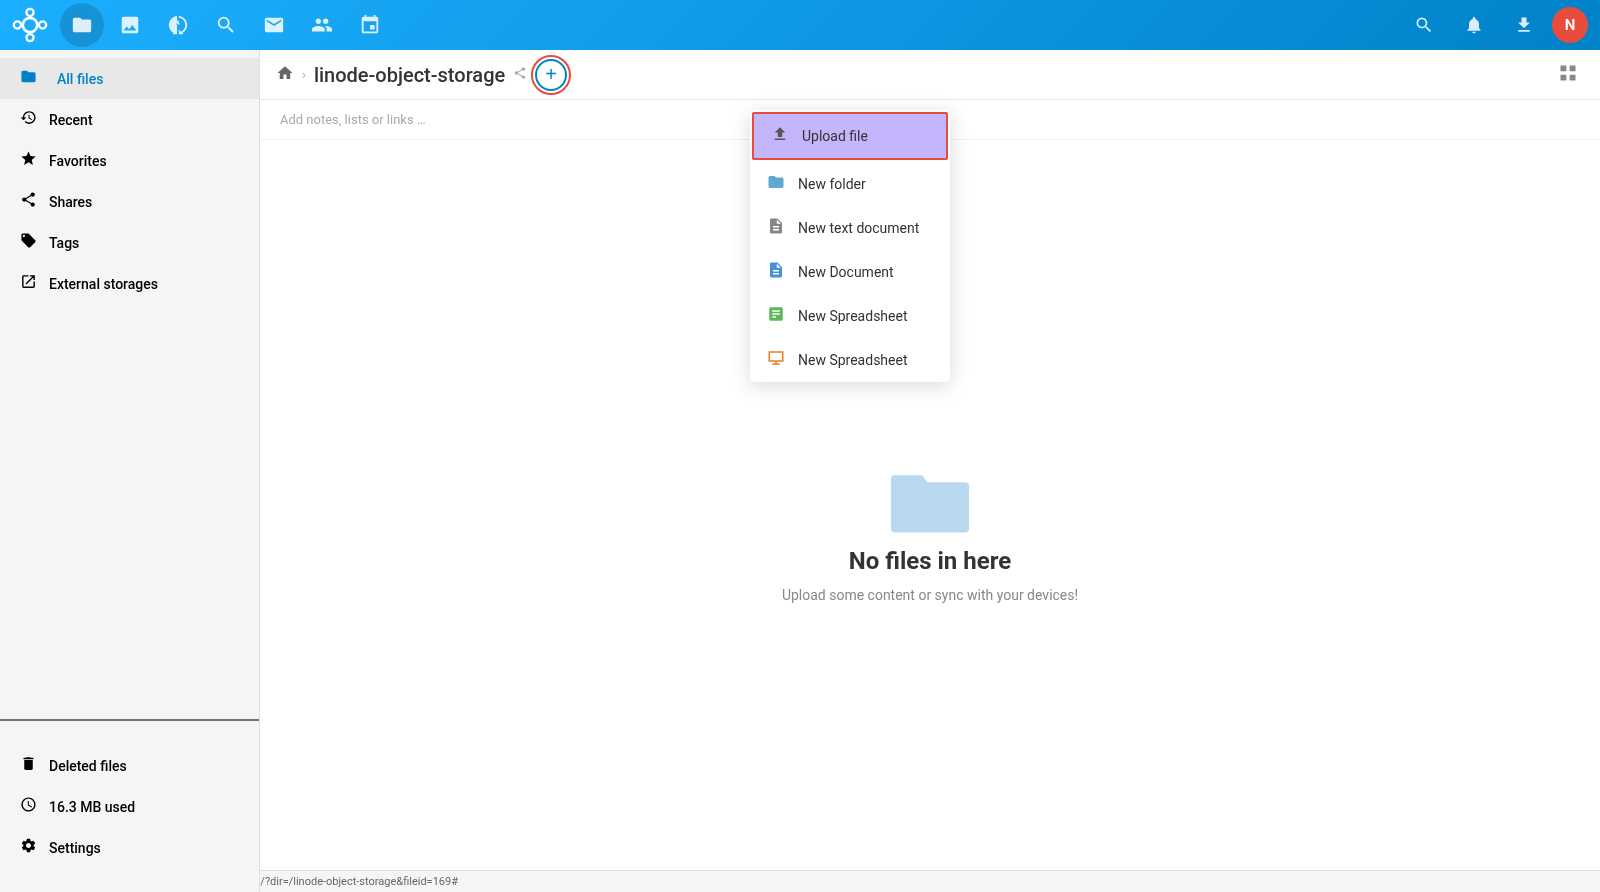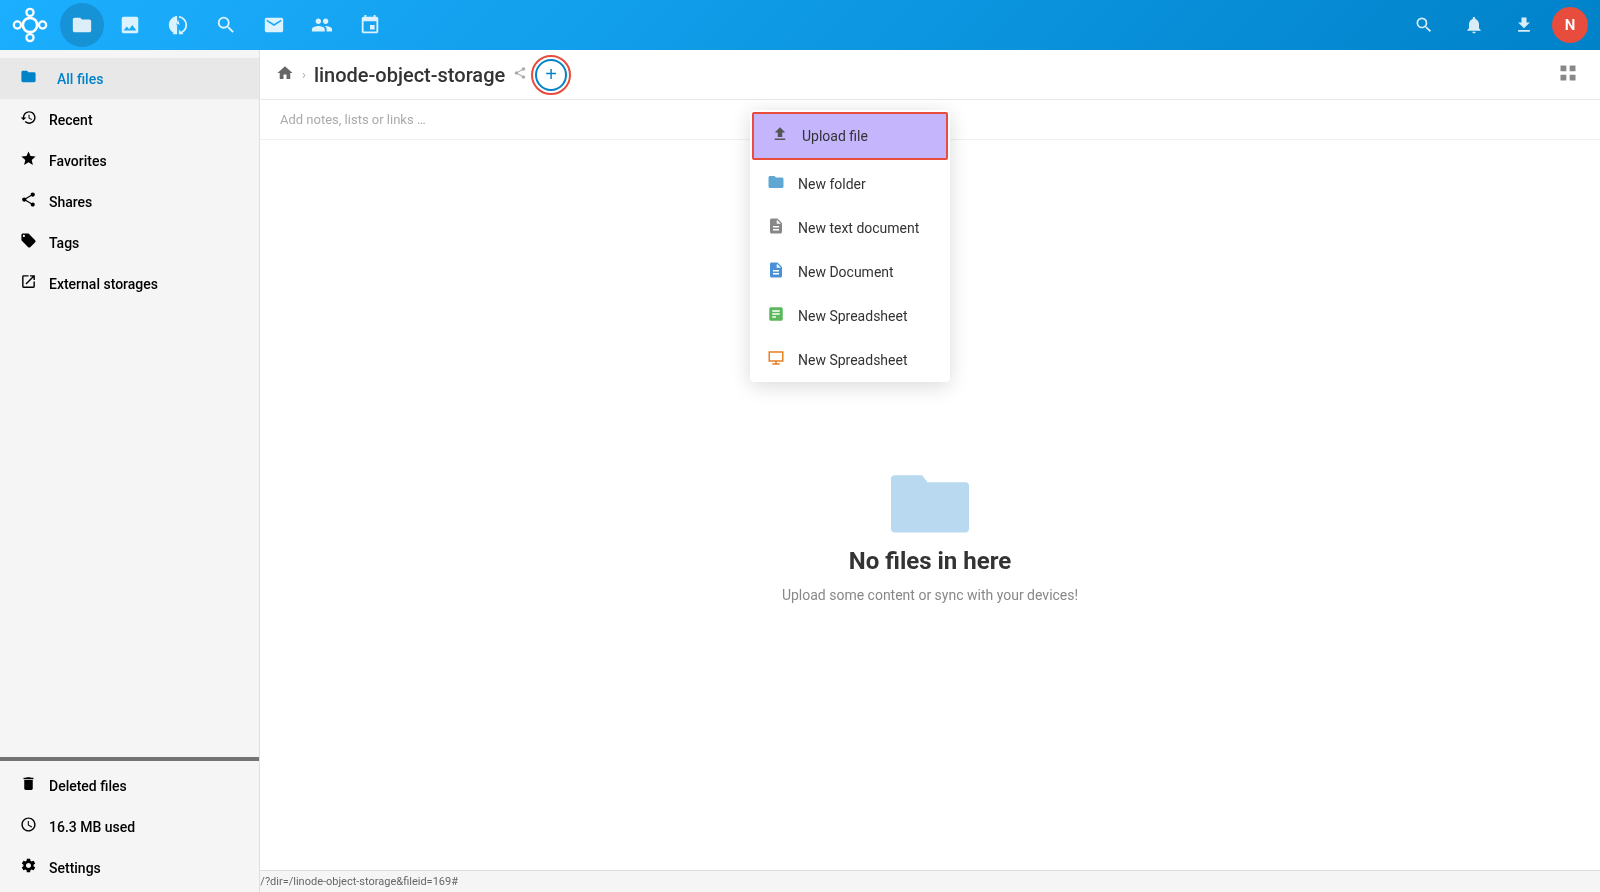--- a/index.html
+++ b/index.html
@@ -35,21 +35,21 @@
       display: flex; align-items: center; justify-content: center; cursor: pointer;
     }
 
     
     .sidebar {
       position: fixed; top: 50px; left: 0; bottom: 0; width: 260px;
       background: #f5f5f5; border-right: 1px solid #e0e0e0;
       display: flex; flex-direction: column; z-index: 50;
     }
     .sidebar-main { flex: 1; overflow-y: auto; padding: 8px 0; }
-    .sidebar-footer { padding: 4px 0; border-top: 4px solid #737373; text-align: right; }
+    .sidebar-footer { padding: 24px 0; border-top: 2px solid #737373; text-align: right; }
 
     .sidebar-item {
       display: flex; align-items: center; padding: 10px 20px; gap: 12px;
       cursor: pointer; color: #000000; font-size: 14px; font-weight: 500;
       border-radius: 0; transition: background 0.1s;
     }
     .sidebar-item.active { background: #e8e8e8; color: #0082c9; gap: 20px; }
     .sidebar-item .icon { font-size: 17px; color: inherit; }
 
     

